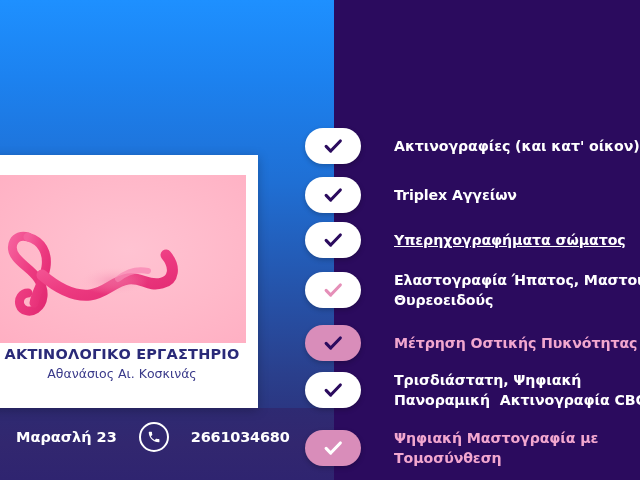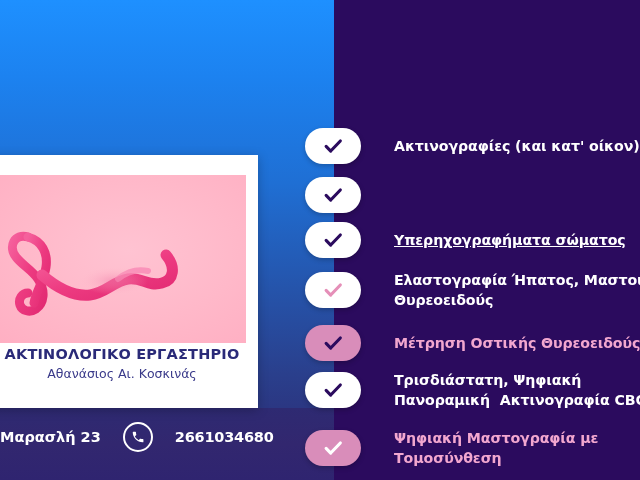--- a/index.html
+++ b/index.html
@@ -107,21 +107,21 @@
     position: absolute;
     left: 0px;
     top: 420px;
     width: 300px;
     height: 34px;
     display: flex;
     align-items: center;
   }
 
   #contact-address {
-    margin-left: 0;
+    margin-left: 16px;
     font-size: 14.5px;
     font-weight: 700;
     color: #ffffff;
     white-space: nowrap;
   }
 
   #phone-icon {
     margin-left: 22px;
     width: 26px;
     height: 26px;
@@ -257,20 +257,21 @@
       </span>
       <span class="service-label" style="color:#ffffff;">Ακτινογραφίες (και κατ' οίκον)</span>
     </div>
 
     <div class="service-item" style="top:177px;">
       <span class="badge" style="background:#ffffff;">
         <svg width="22" height="22" viewBox="0 0 24 24">
           <path d="M4.5 12.5l5 5L20 6.5" fill="none" stroke="#2b0b5e" stroke-width="3.4" stroke-linecap="round" stroke-linejoin="round"></path>
         </svg>
       </span>
+      <span class="service-label" style="color:#ffffff;">Triplex Αγγείων</span>
     </div>
 
     <div class="service-item" style="top:222px;">
       <span class="badge" style="background:#ffffff;">
         <svg width="22" height="22" viewBox="0 0 24 24">
           <path d="M4.5 12.5l5 5L20 6.5" fill="none" stroke="#2b0b5e" stroke-width="3.4" stroke-linecap="round" stroke-linejoin="round"></path>
         </svg>
       </span>
       <span class="service-label" style="color:#ffffff;text-decoration:underline;">Υπερηχογραφήματα σώματος</span>
     </div>
@@ -284,21 +285,21 @@
       <span class="service-label" style="color:#ffffff;">Ελαστογραφία Ήπατος, Μαστού,
 Θυρεοειδούς</span>
     </div>
 
     <div class="service-item" style="top:325px;">
       <span class="badge" style="background:#d98dba;">
         <svg width="22" height="22" viewBox="0 0 24 24">
           <path d="M4.5 12.5l5 5L20 6.5" fill="none" stroke="#2b0b5e" stroke-width="3.4" stroke-linecap="round" stroke-linejoin="round"></path>
         </svg>
       </span>
-      <span class="service-label" style="color:#f2a7cf;">Μέτρηση Οστικής Θυρεοειδούς</span>
+      <span class="service-label" style="color:#f2a7cf;">Μέτρηση Οστικής Πυκνότητας</span>
     </div>
 
     <div class="service-item" style="top:370px;">
       <span class="badge" style="background:#ffffff;">
         <svg width="22" height="22" viewBox="0 0 24 24">
           <path d="M4.5 12.5l5 5L20 6.5" fill="none" stroke="#2b0b5e" stroke-width="3.4" stroke-linecap="round" stroke-linejoin="round"></path>
         </svg>
       </span>
       <span class="service-label" style="color:#ffffff;">Τρισδιάστατη, Ψηφιακή
 Πανοραμική  Ακτινογραφία CBCT</span>

